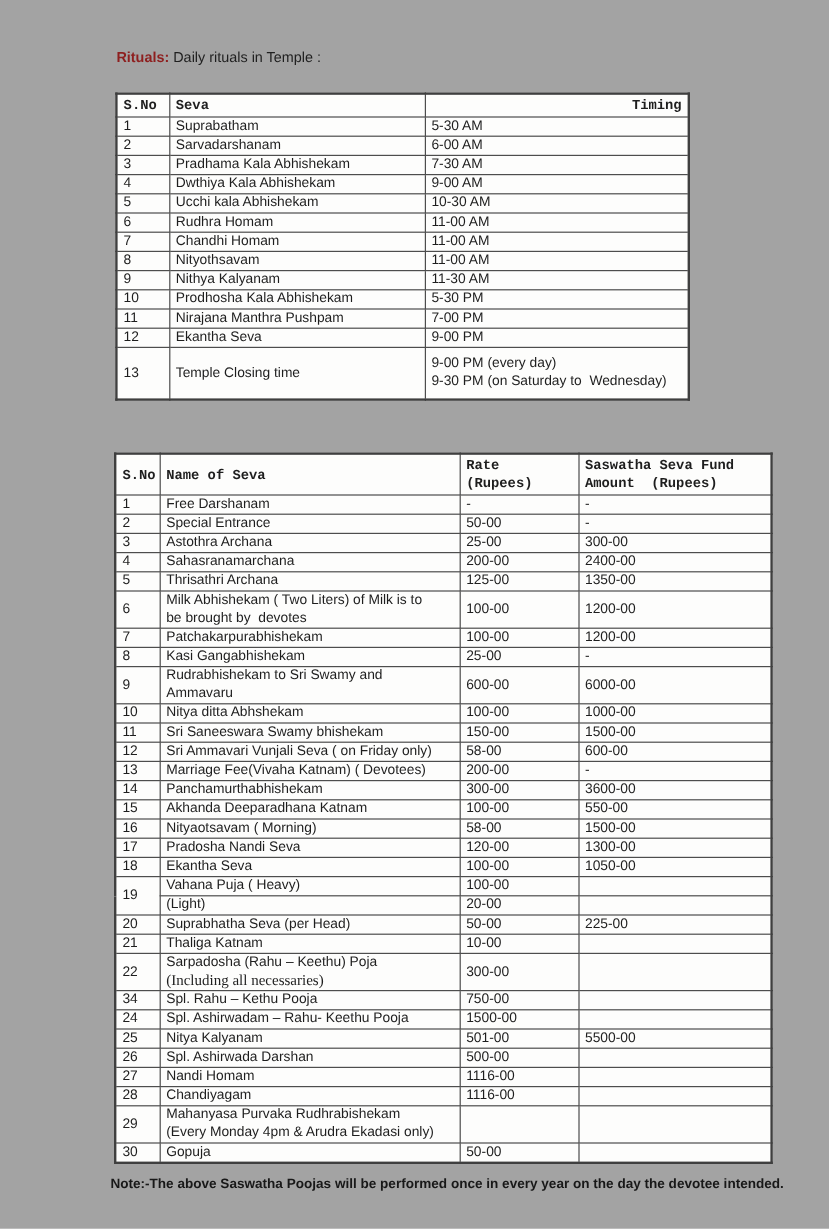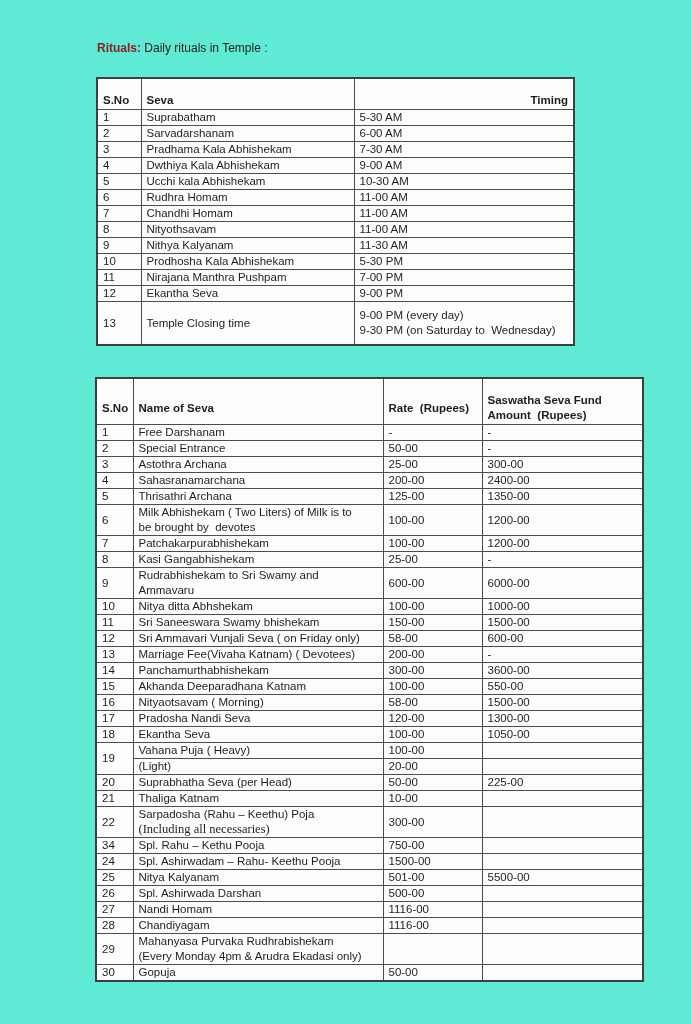--- a/index.html
+++ b/index.html
@@ -1,35 +1,35 @@
 <!DOCTYPE html>
 <html><head>
 <meta charset="utf-8">
 <style>
   html,body { margin:0; padding:0; background:#e6e6e6; }
   .page {
     position:relative; width:691px; height:1024px; margin:0 auto;
-    background:#5eead4; overflow:hidden;
+    background:#a3a3a3; overflow:hidden;
     font-family:"Liberation Sans","DejaVu Sans",sans-serif; color:#222;
   }
   .heading { position:absolute; margin:0; font-size:12px; font-weight:normal; color:#1f1f1f; white-space:pre-wrap; }
   #rituals-heading { left:97px; top:41px; }
   #sevas-heading   { left:97px; top:345px; }
   .accent { font-weight:bold; }
   .htext  { color:#1f1f1f; }
 
   table { border-collapse:collapse; table-layout:fixed; background:#fdfdfc; }
   #rituals-table { position:absolute; left:96px; top:77px;  width:477px; border:2px solid #3f3f3f; }
   #sevas-table   { position:absolute; left:95px; top:377px; width:547px; border:2px solid #3f3f3f; }
   td, th {
     border:1px solid #4d4d4d; padding:0 5px;
     font-size:11.5px; line-height:15px; vertical-align:middle;
     color:#1e1e1e; overflow:hidden;
   }
-  th { font-weight:bold; text-align:left; white-space:pre-wrap; padding-top:14px; padding-bottom:1px; }
+  th { font-weight:bold; text-align:left; white-space:pre-wrap; padding-top:2px; padding-bottom:1px;font-family:Liberation Mono, monospace; }
   .center { text-align:right; }
   .line { display:block; white-space:pre-wrap; }
   .serif { font-family:"Liberation Serif","DejaVu Serif",serif; font-size:12.5px; }
   .tall-row td { padding-top:6px; padding-bottom:6px; }
 
   #note {
     position:absolute; left:92px; top:981px; margin:0; width:580px;
     font-size:11.3px; font-weight:bold; color:#181818; white-space:pre-wrap;
   }
 </style>
@@ -414,14 +414,15 @@
           <td>30</td>
           <td>
             <span class="line">Gopuja</span>
           </td>
           <td>50-00</td>
           <td></td>
         </tr>
       </tbody>
   </table>
 
+  <p id="note">Note:-The above Saswatha Poojas will be performed once in every year on the day the devotee intended.</p>
 
 </div>
 
 </body></html>

